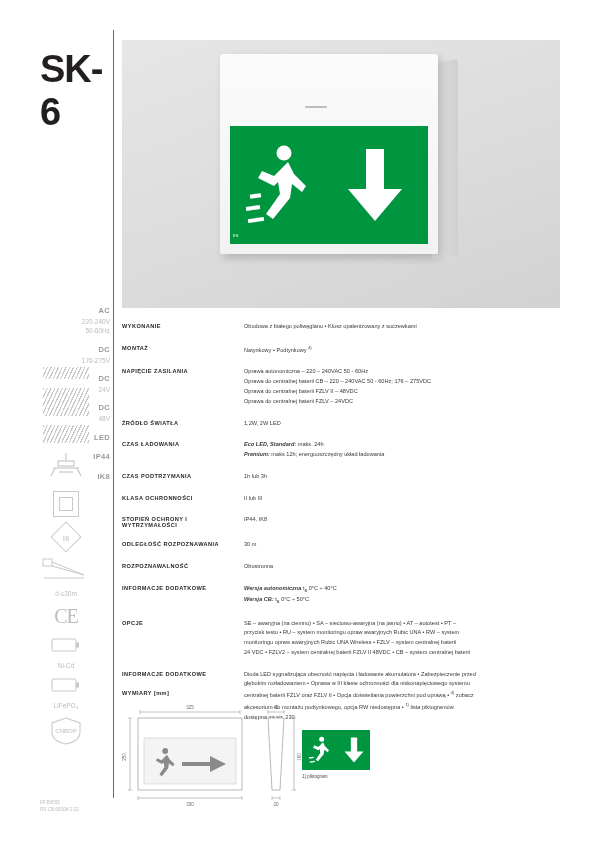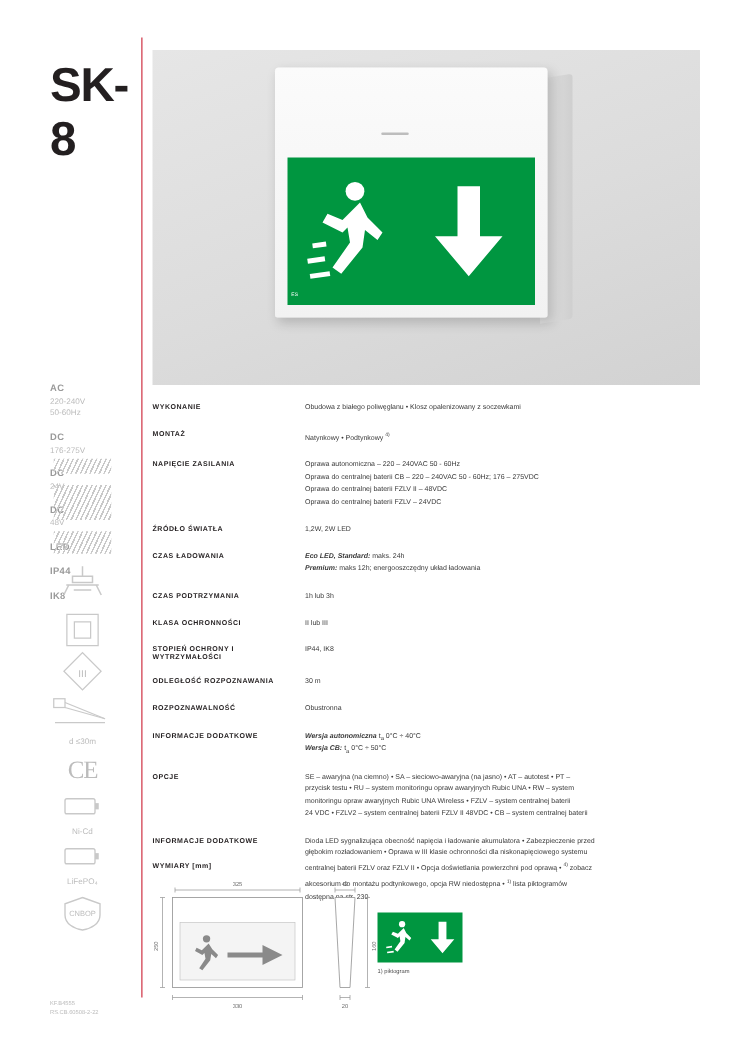--- a/index.html
+++ b/index.html
@@ -17,21 +17,21 @@
   .left-col {
     position:absolute; left:0; top:0; width:118px; height:848px;
   }
   .product-title {
     position:absolute; left:40px; top:48px;
     font-size:38px; font-weight:bold; letter-spacing:-1px;
     color:#231f20;
   }
 
   .spec-list { position:absolute; left:40px; top:306px; width:70px; }
-  .spec-item { margin-bottom:9px; }
+  .spec-item { margin-bottom:9px;text-align:right; }
   .spec-item .lbl { font-size:7.5px; color:#9a9a9a; font-weight:bold; letter-spacing:.3px; line-height:1.45; }
   .spec-item .val { font-size:6.5px; color:#bcbcbc; line-height:1.45; }
 
   .icon-col { position:absolute; left:40px; top:365px; width:72px; }
   .icon-box { width:52px; margin-bottom:9px; display:flex; align-items:center; justify-content:center; }
   .icon-cap { font-size:6.5px; color:#bcbcbc; text-align:center; width:52px; margin-top:2px; }
 
   .hatch { width:46px; height:12px;
     background:repeating-linear-gradient(115deg,#c9c9c9 0 1.2px,transparent 1.2px 3.4px);
     border:0; }
@@ -106,21 +106,21 @@
   .dim-txt { font-size:4.6px; fill:#6d6d6d; font-family:"Liberation Sans", sans-serif; }
 
   .picto-box { position:absolute; left:302px; top:730px; width:68px; height:40px; background:#009640;
      display:flex; align-items:center; justify-content:space-around; }
   .picto-cap { position:absolute; left:302px; top:774px; font-size:4.6px; color:#4a4a4a; }
 </style>
 </head>
 <body>
 
 <div class="left-col">
-  <div class="product-title">SK-8</div>
+  <div class="product-title">SK-6</div>
 
   <div class="spec-list">
     <div class="spec-item">
       <div class="lbl">AC</div>
       <div class="val">220-240V<br>50-60Hz</div>
     </div>
     <div class="spec-item">
       <div class="lbl">DC</div>
       <div class="val">176-275V</div>
     </div>

